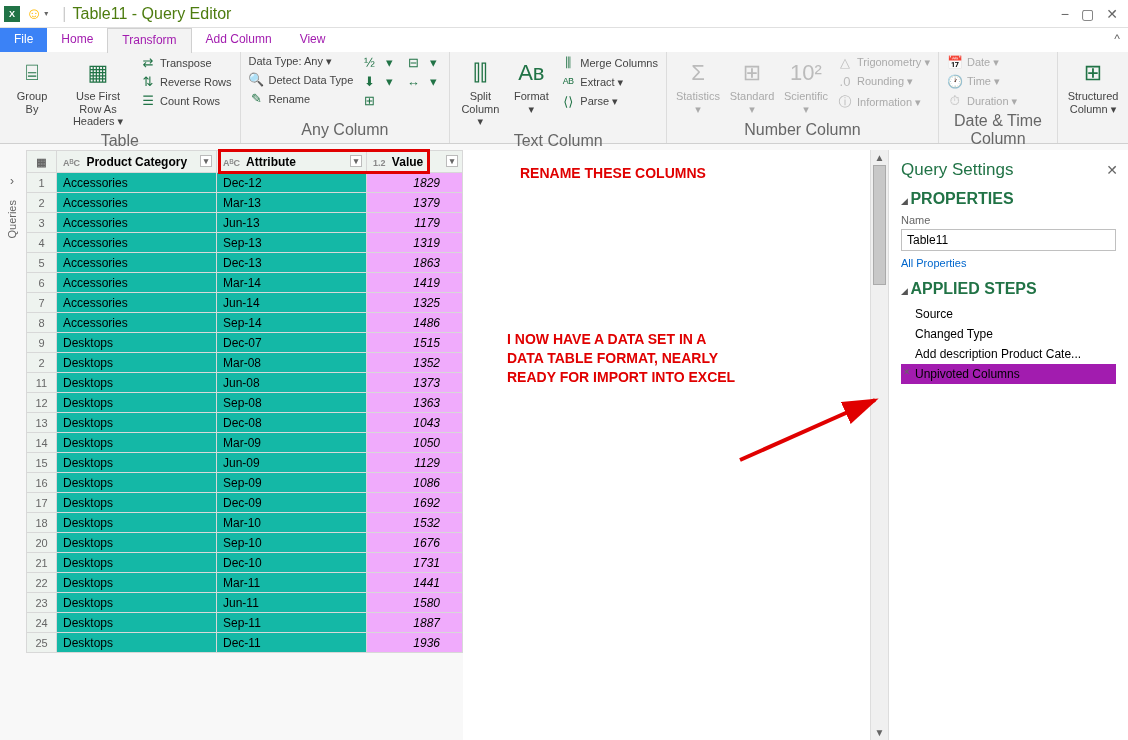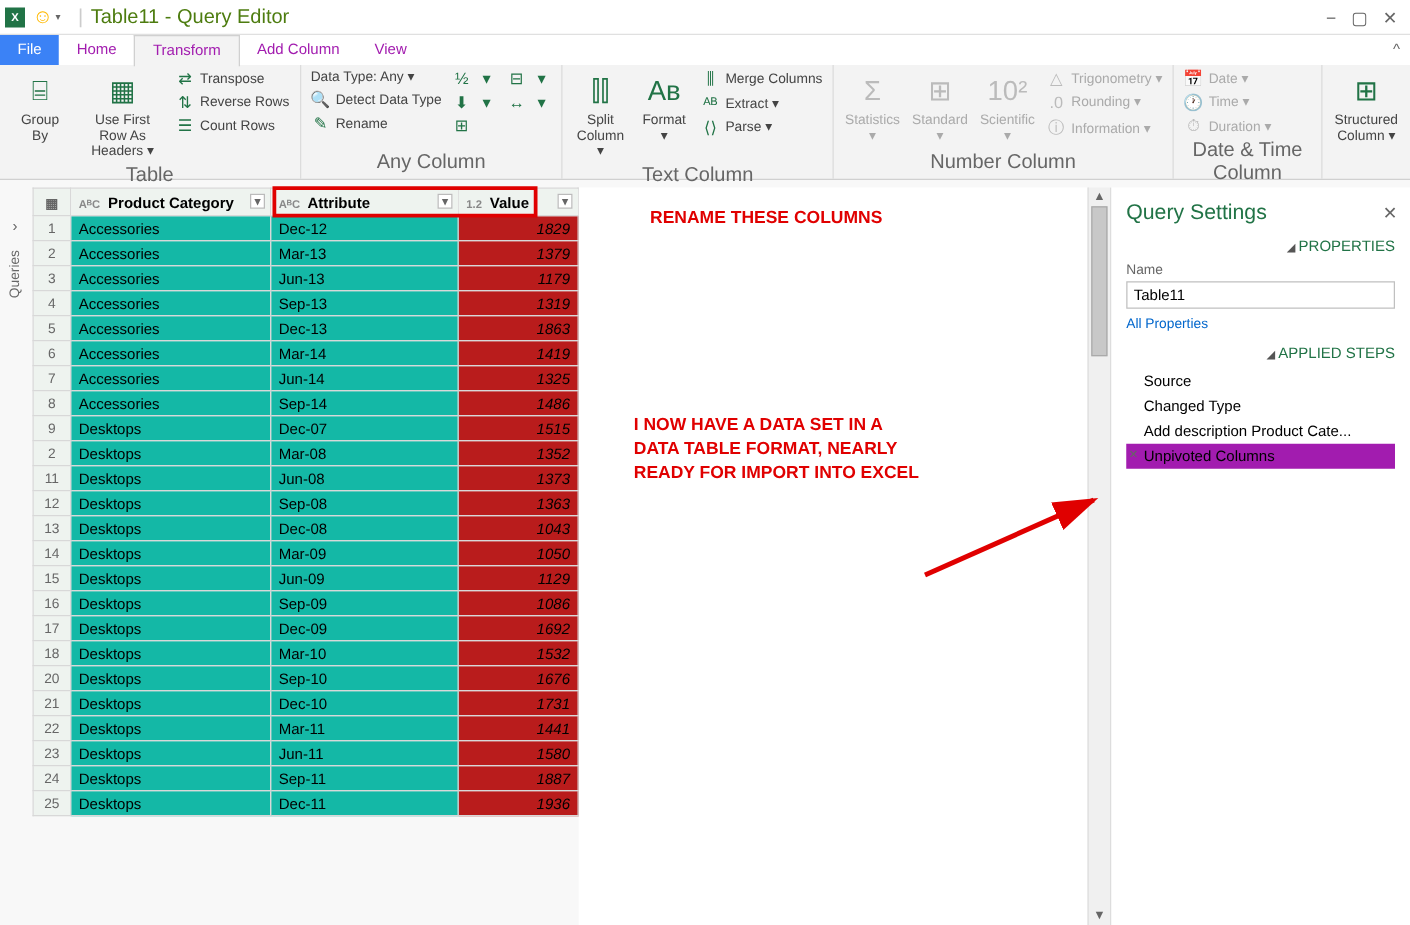--- a/index.html
+++ b/index.html
@@ -47,38 +47,38 @@
 
 .dtable { border-collapse: collapse; font-size: 12px; }
 .dtable th, .dtable td { border: 1px solid #d8d8d8; height: 20px; }
 .dtable .rownum-head { width: 22px; background: #eef3ef; }
 .dtable .rownum-head .tb-ic { font-size: 11px; color: #666; }
 .dtable .colhead { background: #eef3ef; text-align: left; padding: 0 6px; white-space: nowrap; height: 22px; position: relative; }
 .dtable .colhead .type-ic { font-size: 9px; color: #888; margin-right: 3px; }
 .dtable .colhead .dd { position: absolute; right: 4px; top: 4px; font-size: 9px; color: #666; border: 1px solid #bbb; width: 12px; height: 12px; display: inline-flex; align-items: center; justify-content: center; background:#fff; }
 .dtable .rownum { background: #eef3ef; text-align: center; color: #666; width: 30px; font-size: 11px; }
 .dtable .cell-text { background: #14b8a6; padding: 0 6px; width: 150px; white-space:nowrap; }
-.dtable .cell-num { background: #b91c1c; text-align: right; padding: 0 6px; font-style: italic; width: 96px; }
+.dtable .cell-num { background: #f0abfc; text-align: right; padding: 0 22px; font-style: italic; width: 96px; }
 
 .hl-box { position: absolute; border: 3px solid #e00000; pointer-events: none; }
 
 
 .ann { position: absolute; color: #e00000; font-weight: bold; font-size: 14px; line-height: 1.35; pointer-events: none; }
 
 
 .vscroll { width: 18px; background: #f0f0f0; border-left: 1px solid #ddd; display: flex; flex-direction: column; align-items:center;}
 .vscroll .arr { font-size: 10px; color: #666; padding: 2px 0; cursor:pointer;}
 .vscroll .track { flex:1; width:100%; position:relative;}
 .vscroll .thumb { position:absolute; top:0; left:2px; right:2px; height:120px; background:#c8c8c8; border:1px solid #aaa;}
 
 
 .qs { width: 240px; background: #fff; border-left: 1px solid #ddd; padding: 10px 12px; font-size: 12px; position: relative; }
 .qs h2 { font-size: 17px; font-weight: 400; color: #217346; margin-bottom: 8px; }
 .qs .close { position: absolute; right: 10px; top: 12px; font-size: 14px; color: #666; cursor: pointer; }
-.qs .sect-head { color: #217346; font-size: 12px; font-weight: normal; margin: 10px 0 6px; text-align: right; }
+.qs .sect-head { color: #217346; font-size: 16px; font-weight: bold; margin: 10px 0 6px; }
 .qs .sect-head::before { content: "◢ "; font-size: 9px; color:#555; font-weight:normal;}
 .qs .lab-small { font-size: 11px; color: #666; margin-bottom: 3px; display:block;}
 .qs input[type=text] { width: 100%; border: 1px solid #c0c0c0; padding: 3px 5px; font-size: 12px; }
 .qs .link { color: #0066cc; font-size: 11px; margin-top: 6px; display: inline-block; cursor: pointer; }
 .qs .steps { margin-top: 4px; }
 .qs .step { padding: 3px 6px 3px 14px; cursor: pointer; white-space: nowrap; overflow: hidden; text-overflow: ellipsis; position:relative; }
 .qs .step.sel { background: #a21caf; }
 .qs .step.sel::before { content: "✕"; position:absolute; left:2px; font-size:9px; color:#666;}
 
 .arrow-svg { position: absolute; pointer-events: none; }

